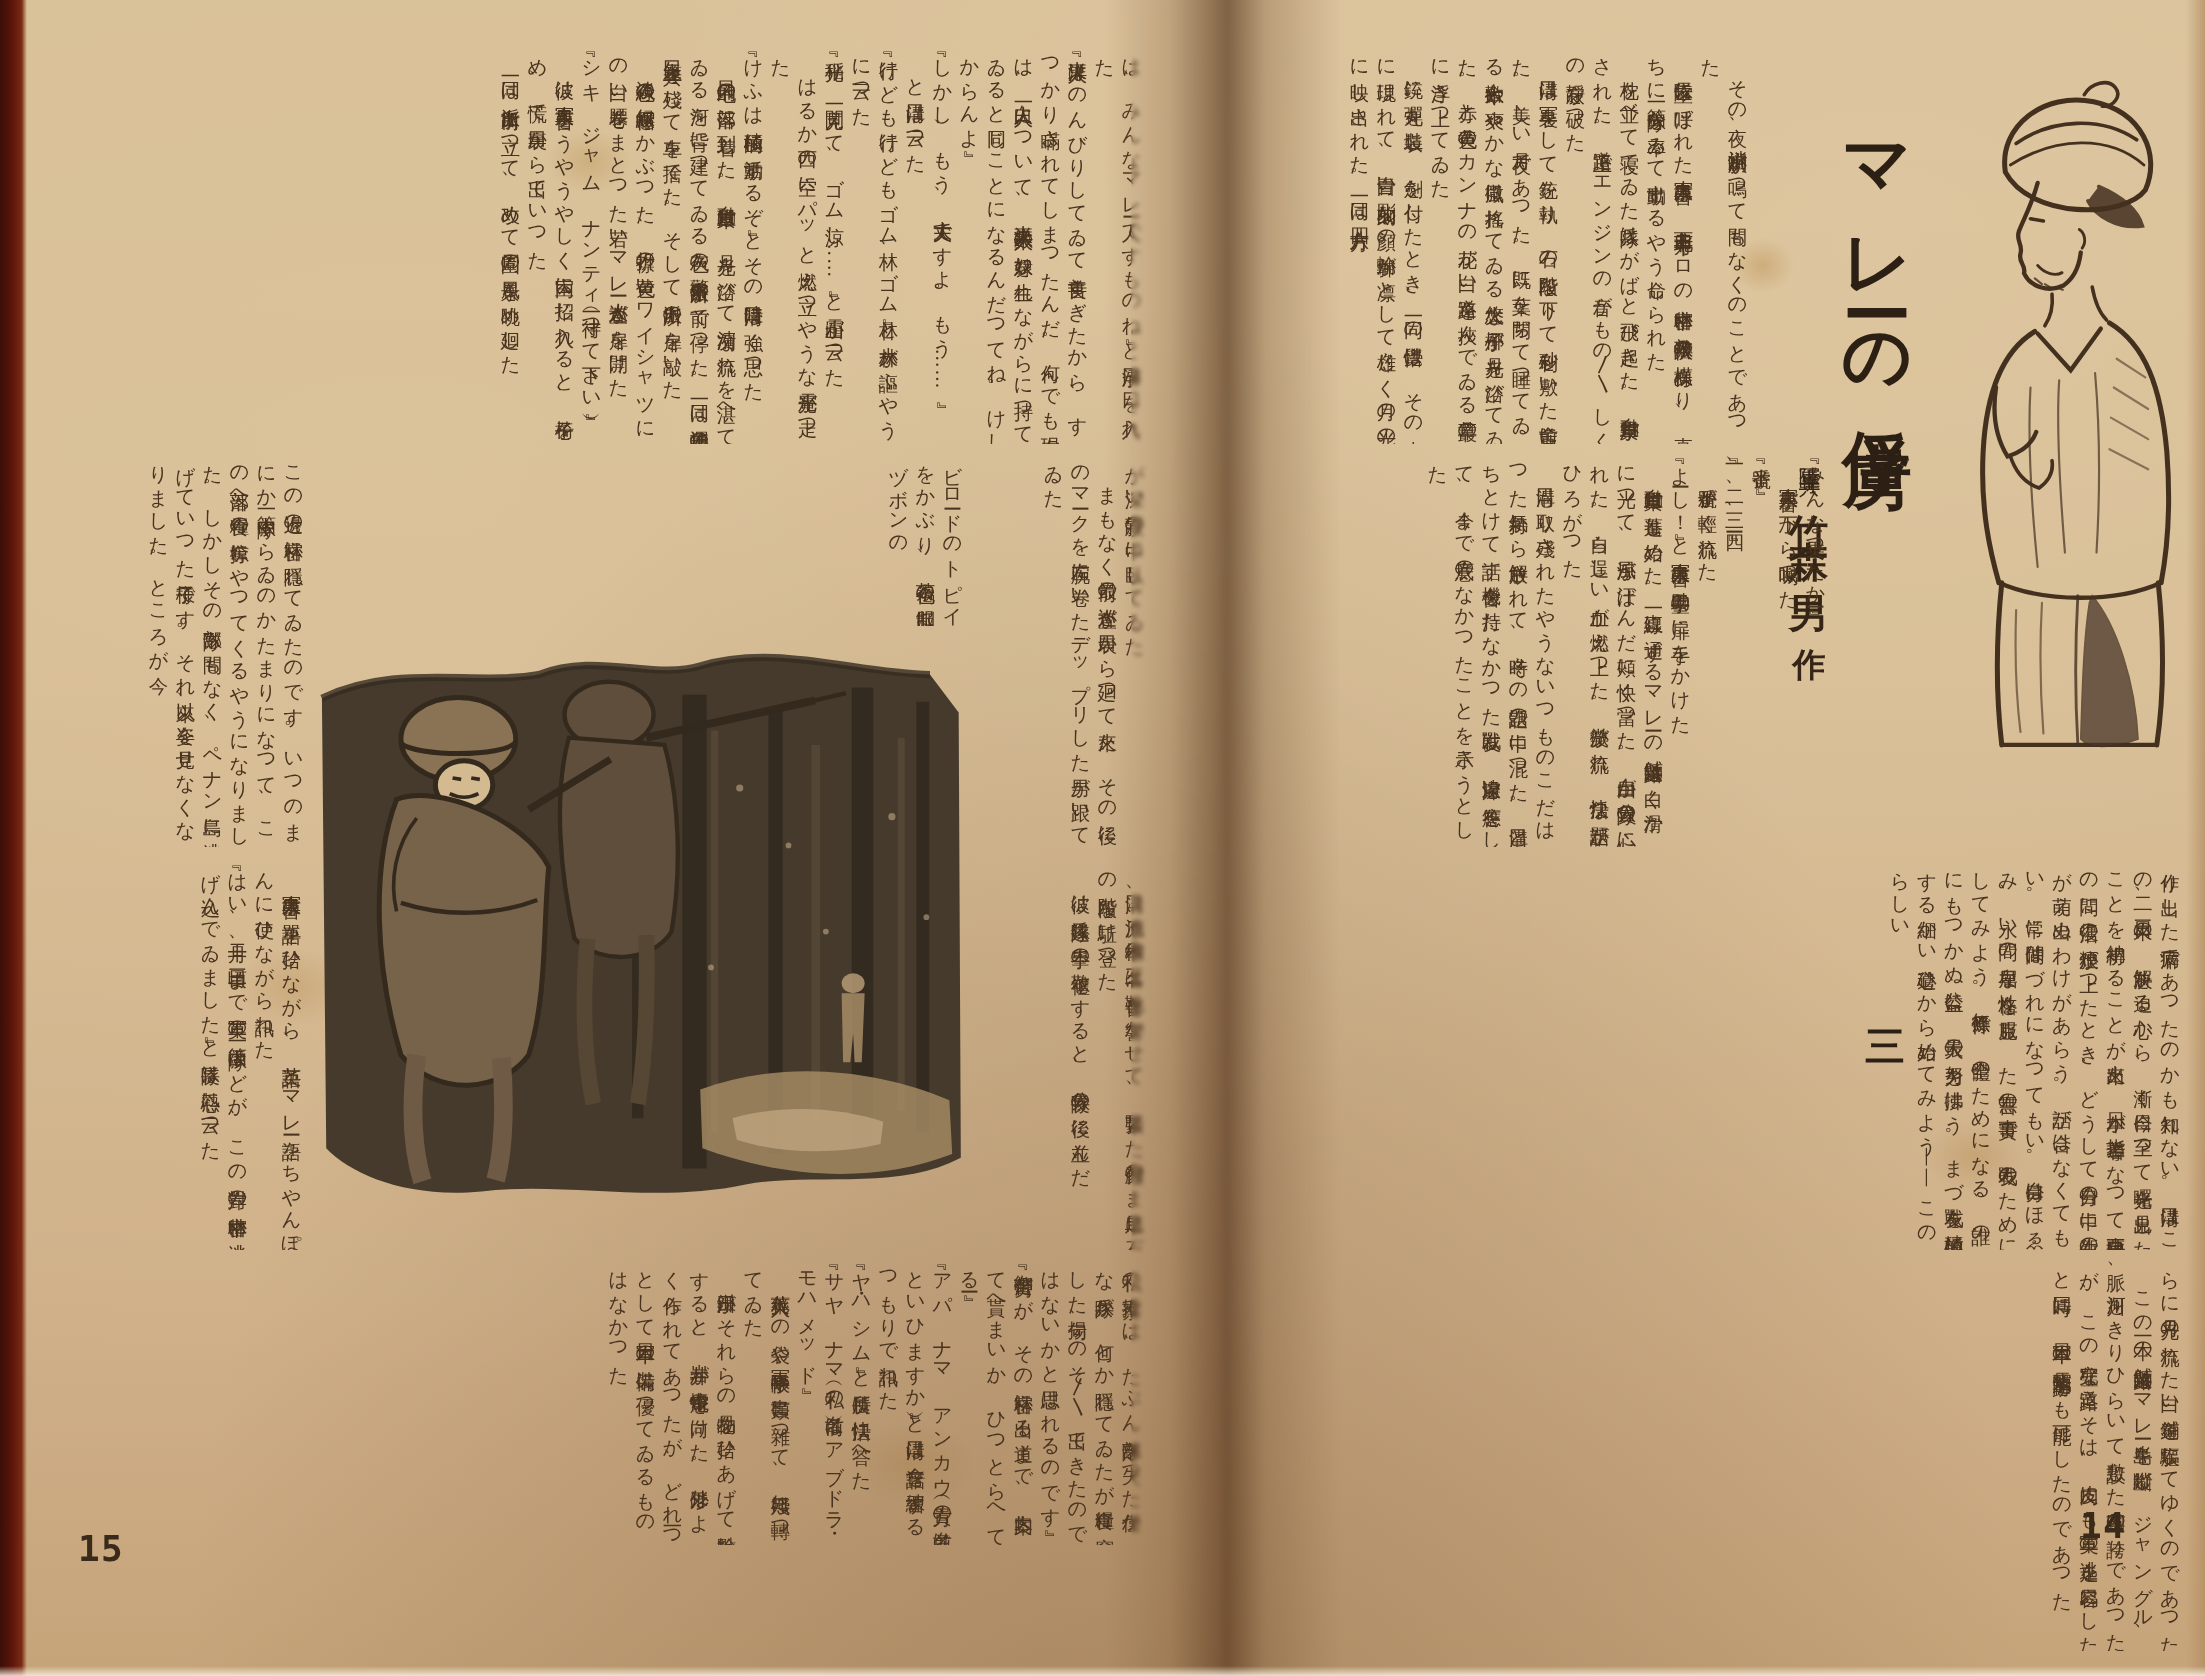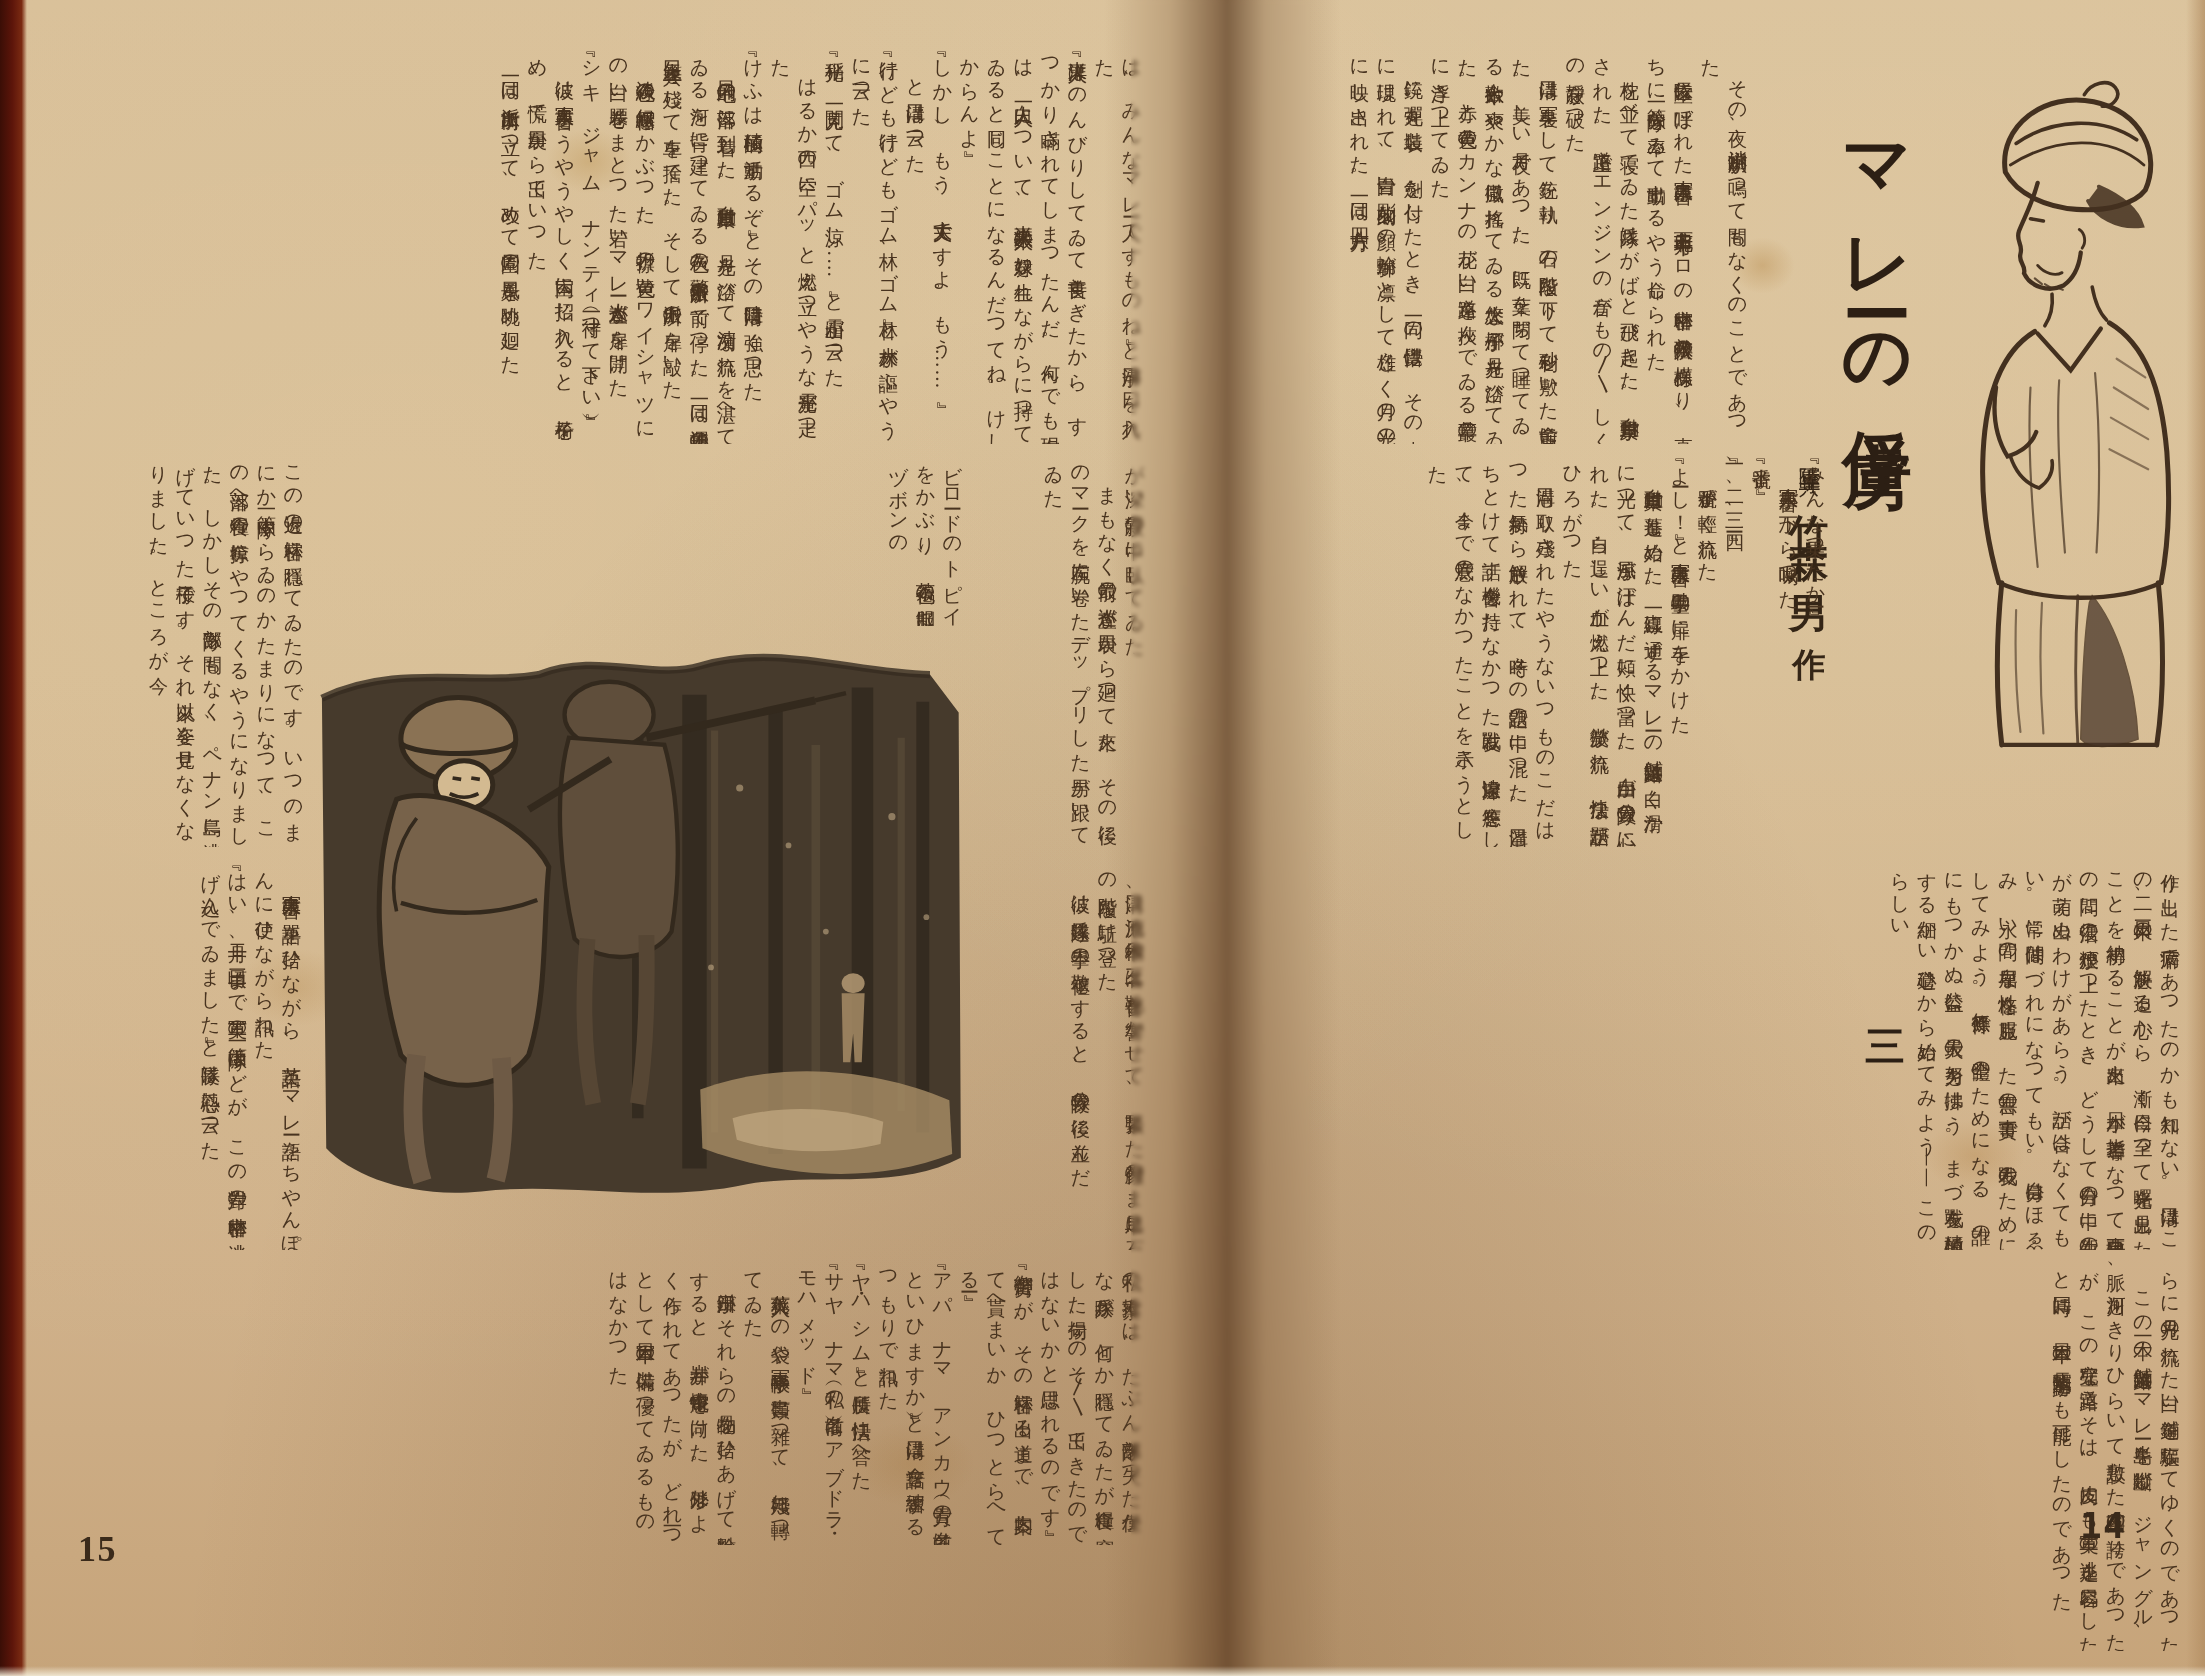--- a/index.html
+++ b/index.html
@@ -243,21 +243,21 @@
   <div class="vband" style="left:34px;top:1258px;width:1111px;height:287px;">
       <p>私の推察では、たぶん部隊を失つた僅かな兵隊が、何とか隱れてゐたが食糧に窮した揚句、のそ〳〵出てきたのではないかと思はれるのです』</p>
       <p>『御苦勞だが、その密林に出る道まで、案内して貰へまいか、ひつとらへて來るー』</p>
       <p>『アパ　ナマ　アンカウ（貴方の名前は何といひますか）』と溝口は會話を練習するつもりで訊ねた</p>
       <p>『ヤ・ハシム』と所長は快活に答へた</p>
       <p>『サヤ　ナマ（私の名前）はアブドラ・モハメッド』</p>
       <p>　藥莢入れの袋や軍隊手帳や書類に雜つて、無殘に轉つてゐた</p>
       <p>　鎌田がそれらの品物を拾ひあげて點檢すると、岩井が懷中電燈を向けた。外形はよく作られてあつたが、どれ一つとして日本軍の裝備に優つてゐるものはなかつた</p>
     </div>
 
-  <div class="pagenum" style="left:78px;top:1528px;font-family:Liberation Serif, serif;">15</div>
+  <div class="pagenum" style="left:78px;top:1528px;">15</div>
 
   <div class="gutter"></div>
   <div class="gutter-blur"></div>
   <div class="spine"></div>
   <div class="right-edge"></div>
   <div class="bottom-edge"></div>
 
 </div>
 
 

